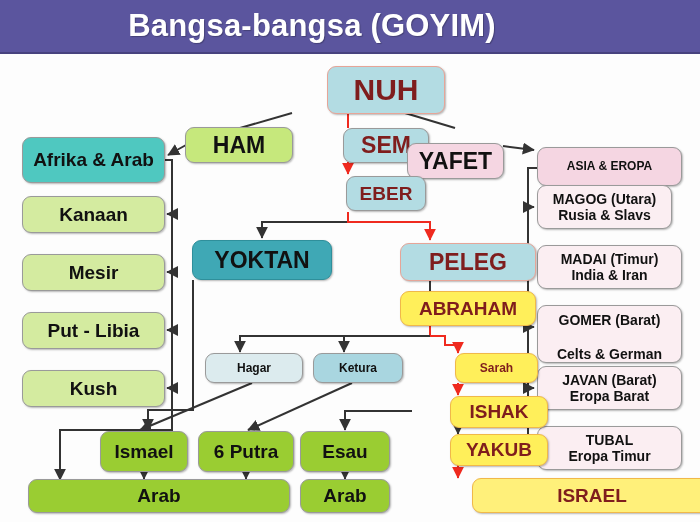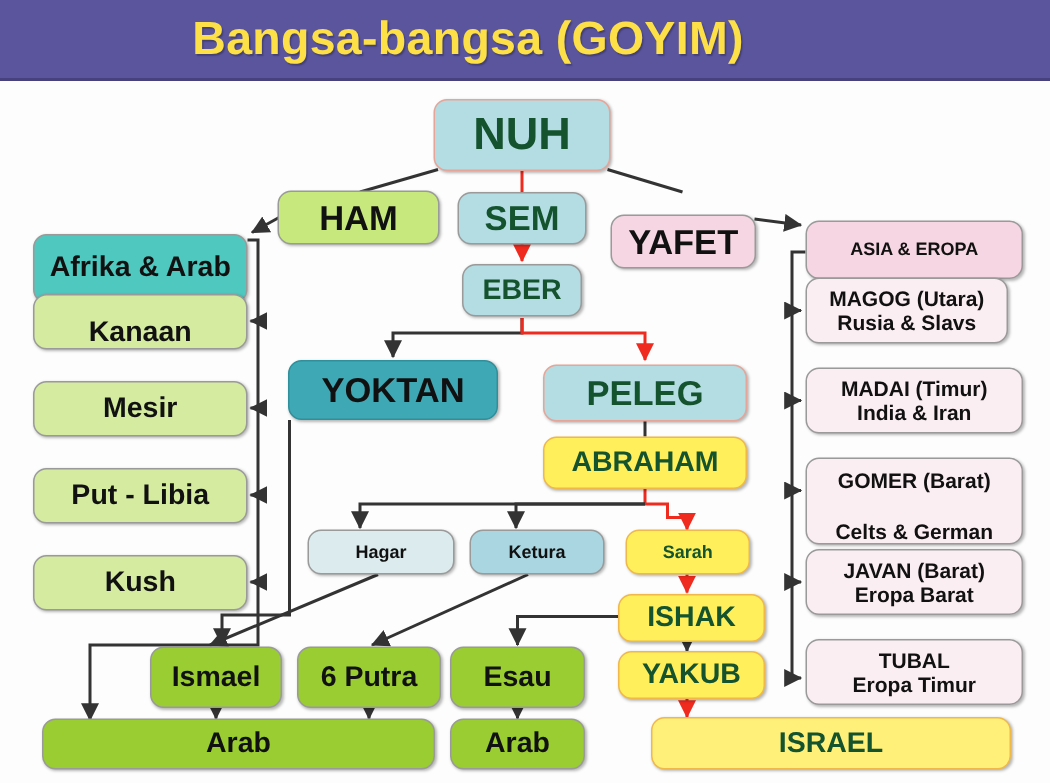--- a/index.html
+++ b/index.html
@@ -14,21 +14,21 @@
 
   
   .titlebar{
     position:absolute;left:0;top:0;width:700px;height:52px;
     background:#5b559e;
     border-bottom:2px solid #47427e;
   }
   .titlebar .t{
     position:absolute;left:0;top:0;width:624px;height:52px;
     display:flex;align-items:center;justify-content:center;
-    color:#fde047;font-size:31px;font-weight:bold;letter-spacing:.2px;
+    color:#ffffff;font-size:31px;font-weight:bold;letter-spacing:.2px;
     text-shadow:1px 1px 1px rgba(0,0,0,.25);
   }
 
   
   #wires{position:absolute;left:0;top:0;width:700px;height:522px;}
 
   
   .node{
     position:absolute;
     box-sizing:border-box;
@@ -39,38 +39,38 @@
     box-shadow:1px 1px 2px rgba(0,0,0,.28);
     line-height:1.05;
     padding:0 3px;
   }
   .node span{display:block;width:100%;}
 
   
   .f-blue   {background:#b3dce3;}
   .f-blue2  {background:#a9d6e0;}
   .f-paleblue{background:#dcebee;}
-  .f-teal   {background:#4fc8c0;margin-top:19px;}
+  .f-teal   {background:#4fc8c0;}
   .f-teal2  {background:#3fa8b5;}
   .f-green  {background:#d4eba0;}
   .f-green2 {background:#c6e87c;}
   .f-green3 {background:#9acd32;}
   .f-pink   {background:#f5d6e2;margin-top:16px;}
   .f-pink2  {background:#fbeef2;}
   .f-yellow {background:#ffef5a;}
   .f-yellow2{background:#fff07a;}
 
   
   .s-salmon {border-color:#e6a598;}
   .s-grey   {border-color:#9a9a9a;}
   .s-orange {border-color:#f0b84a;}
   .s-teal   {border-color:#2f8f9b;}
 
   
-  .tx-red  {color:#14532d;}
+  .tx-red  {color:#7f1d1d;margin-left:38px;}
   .tx-black{color:#111111;}
 
   
   .sz-xl{font-size:30px;font-weight:bold;}
   .sz-lg{font-size:23px;font-weight:bold;}
   .sz-md{font-size:19px;font-weight:bold;}
   .sz-sm{font-size:12px;font-weight:bold;}
   .sz-two{font-size:14px;font-weight:bold;line-height:1.15;}
 </style>
 </head>
@@ -163,21 +163,21 @@
     <span>YAFET</span>
   </div>
 
   <div class="node f-blue s-grey sz-md tx-red" style="left:308px;top:176px;width:80px;height:35px;">
     <span>EBER</span>
   </div>
 
   <div class="node f-teal s-grey sz-md tx-black" style="left:22px;top:137px;width:143px;height:46px;">
     <span>Afrika &amp; Arab</span>
   </div>
-  <div class="node f-green s-grey sz-md tx-black" style="left:22px;top:196px;width:143px;height:37px;align-items:flex-end;">
+  <div class="node f-green s-grey sz-md tx-black" style="left:22px;top:196px;width:143px;height:37px;">
     <span>Kanaan</span>
   </div>
   <div class="node f-green s-grey sz-md tx-black" style="left:22px;top:254px;width:143px;height:37px;">
     <span>Mesir</span>
   </div>
   <div class="node f-green s-grey sz-md tx-black" style="left:22px;top:312px;width:143px;height:37px;">
     <span>Put - Libia</span>
   </div>
   <div class="node f-green s-grey sz-md tx-black" style="left:22px;top:370px;width:143px;height:37px;">
     <span>Kush</span>

